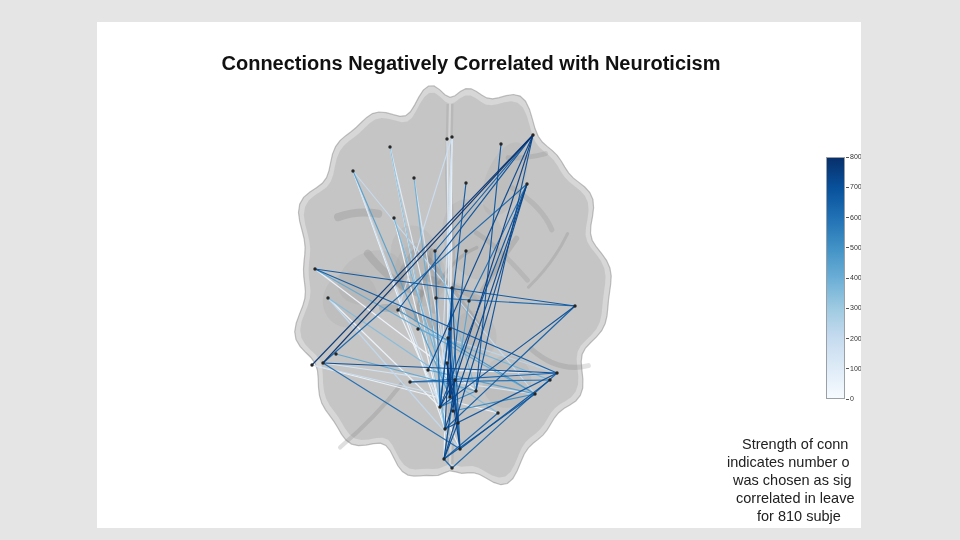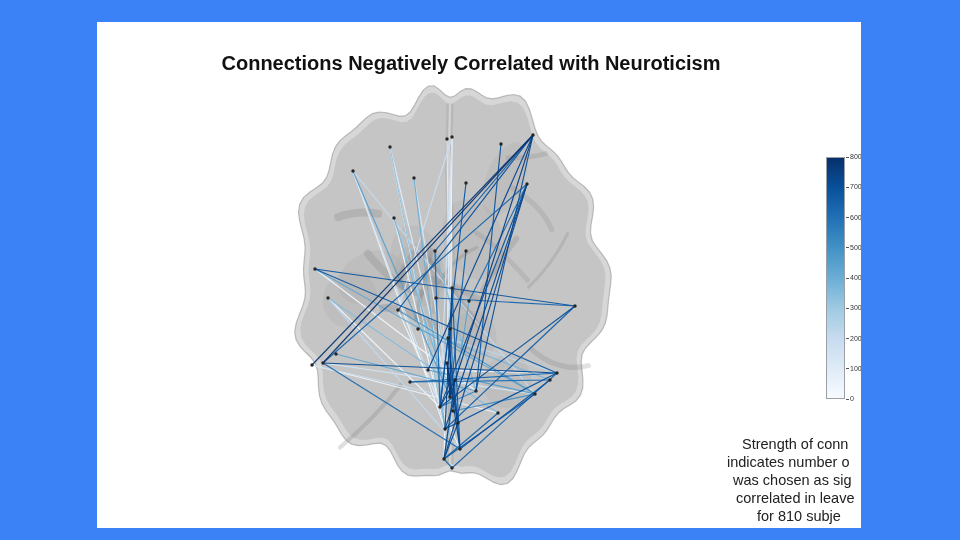--- a/index.html
+++ b/index.html
@@ -1,17 +1,17 @@
 <!DOCTYPE html>
 <html><head>
 <meta charset="utf-8">
 <style>
   html,body{margin:0;padding:0;width:960px;height:540px;background:#000;overflow:hidden;
             font-family:"Liberation Sans",sans-serif;}
-  .stage{position:relative;width:960px;height:540px;background:#3b82f6;}
+  .stage{position:relative;width:960px;height:540px;background:#e5e5e5;}
   .slide{position:absolute;left:97px;top:22px;width:764px;height:506px;background:#ffffff;overflow:hidden;}
   .title{position:absolute;top:30px;left:0;width:748px;margin:0;text-align:center;
          font-size:20px;font-weight:700;color:#111;letter-spacing:0px;}
   .figure{position:absolute;left:0;top:0;}
   .colorbar{position:absolute;left:729px;top:135px;width:19px;height:242px;}
   .cb-bar{position:absolute;left:0;top:0;width:19px;height:242px;box-sizing:border-box;
           border:1px solid #9aa0a6;}
   .cb-ticks{position:absolute;left:19px;top:0;width:30px;height:242px;}
   .cb-tick{position:absolute;left:1px;font-size:7px;line-height:8px;color:#333;white-space:nowrap;}
   .cb-tick::before{content:"";display:inline-block;width:3px;height:1px;background:#555;

